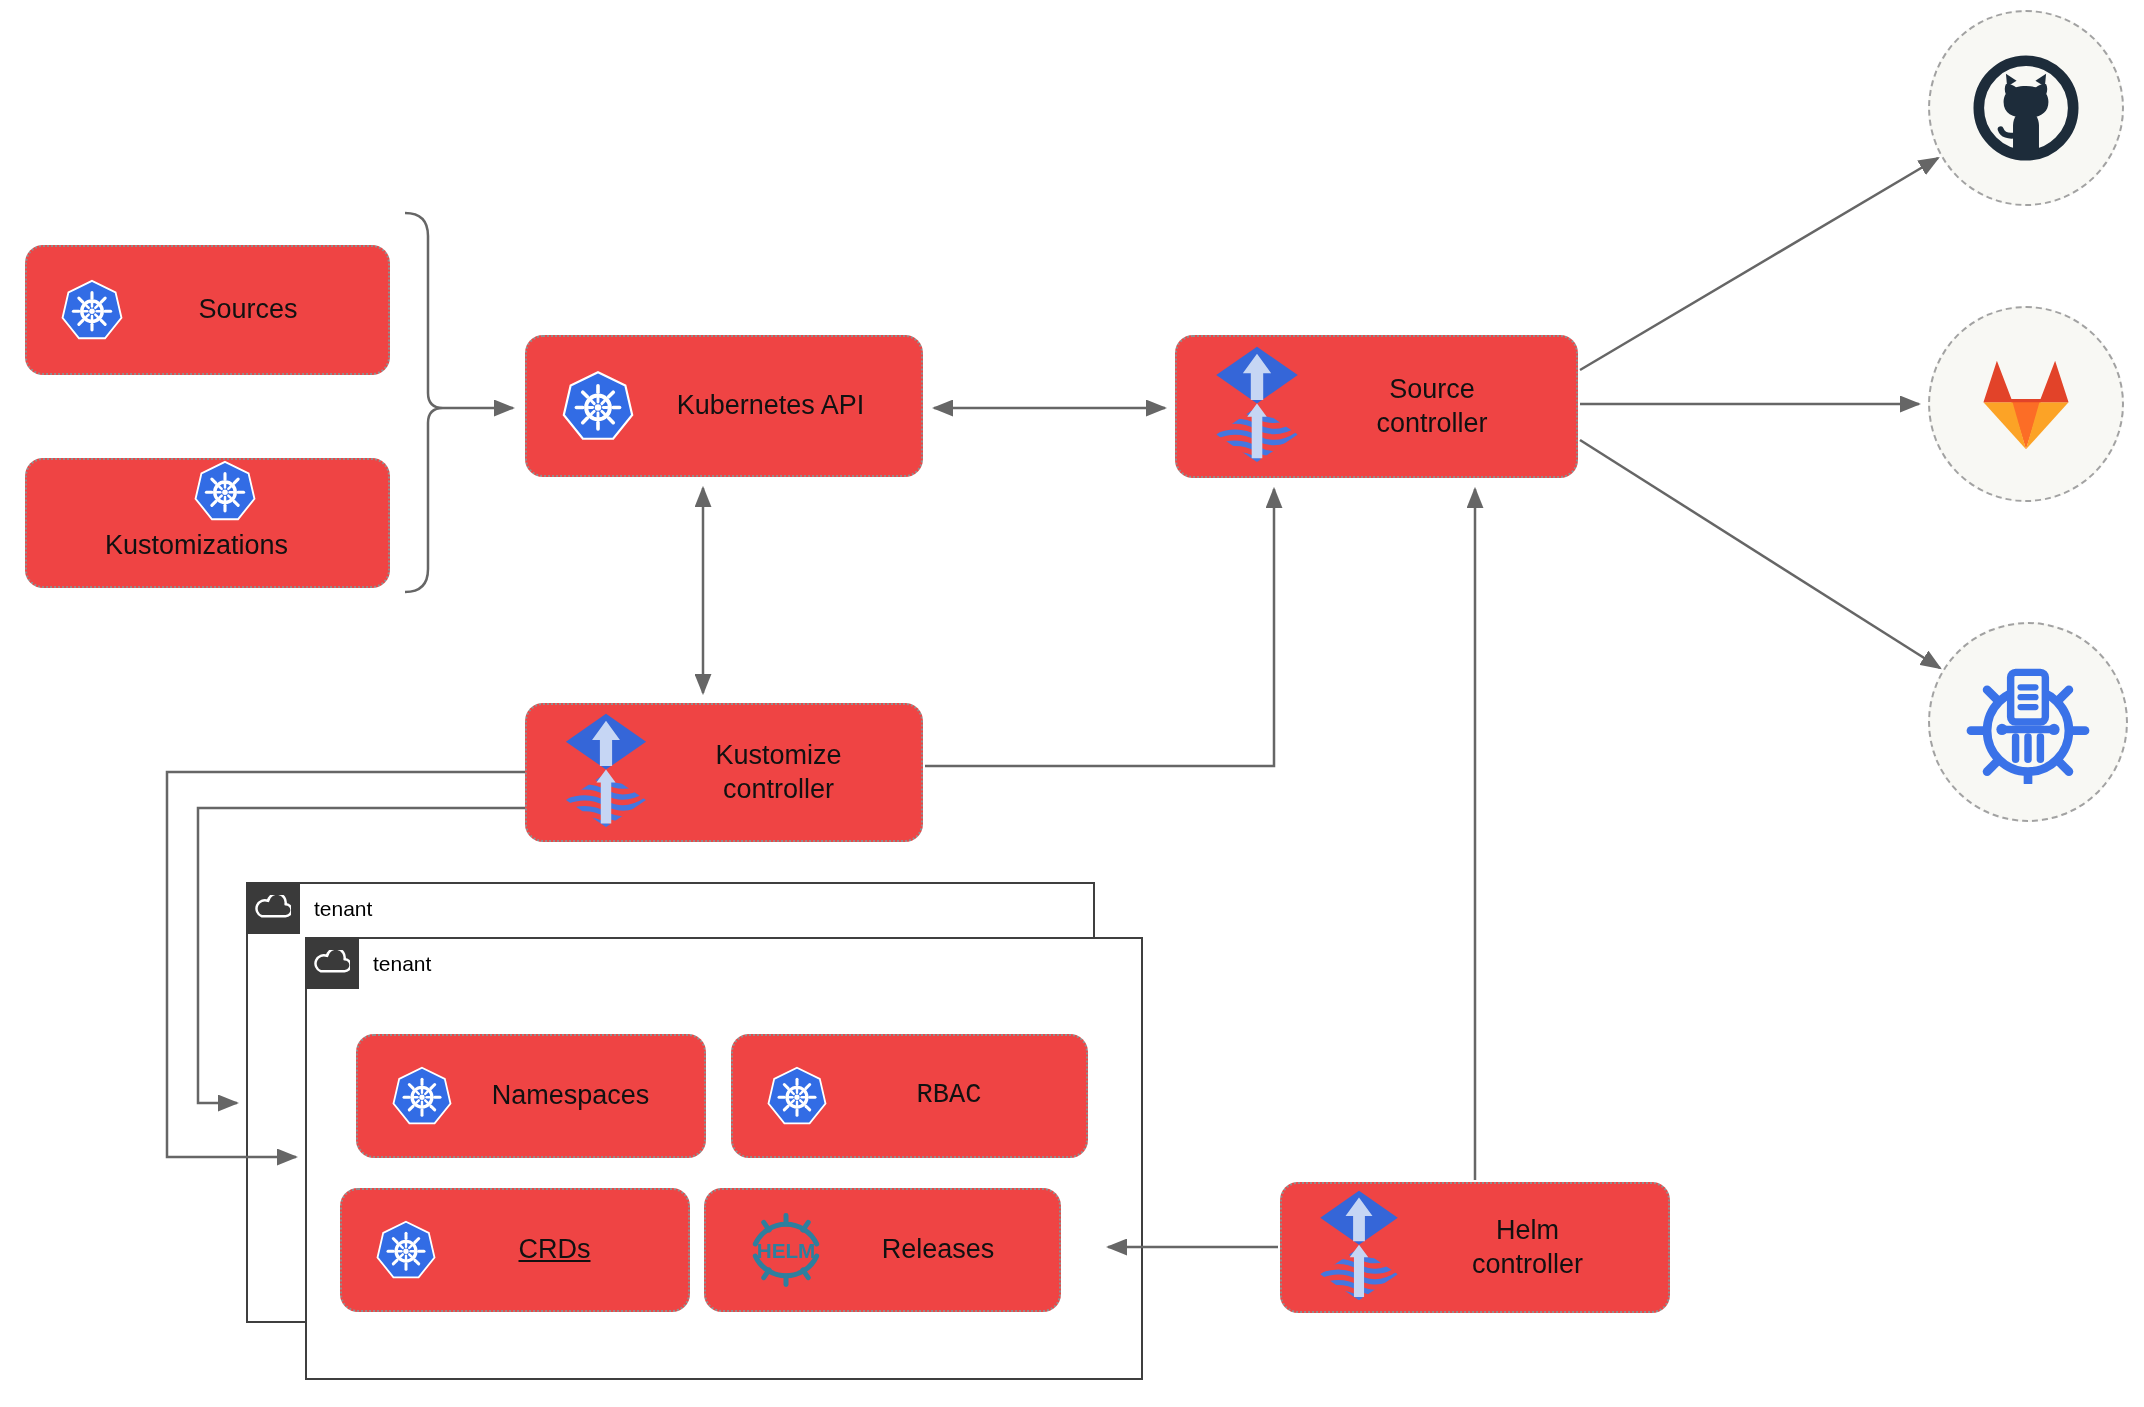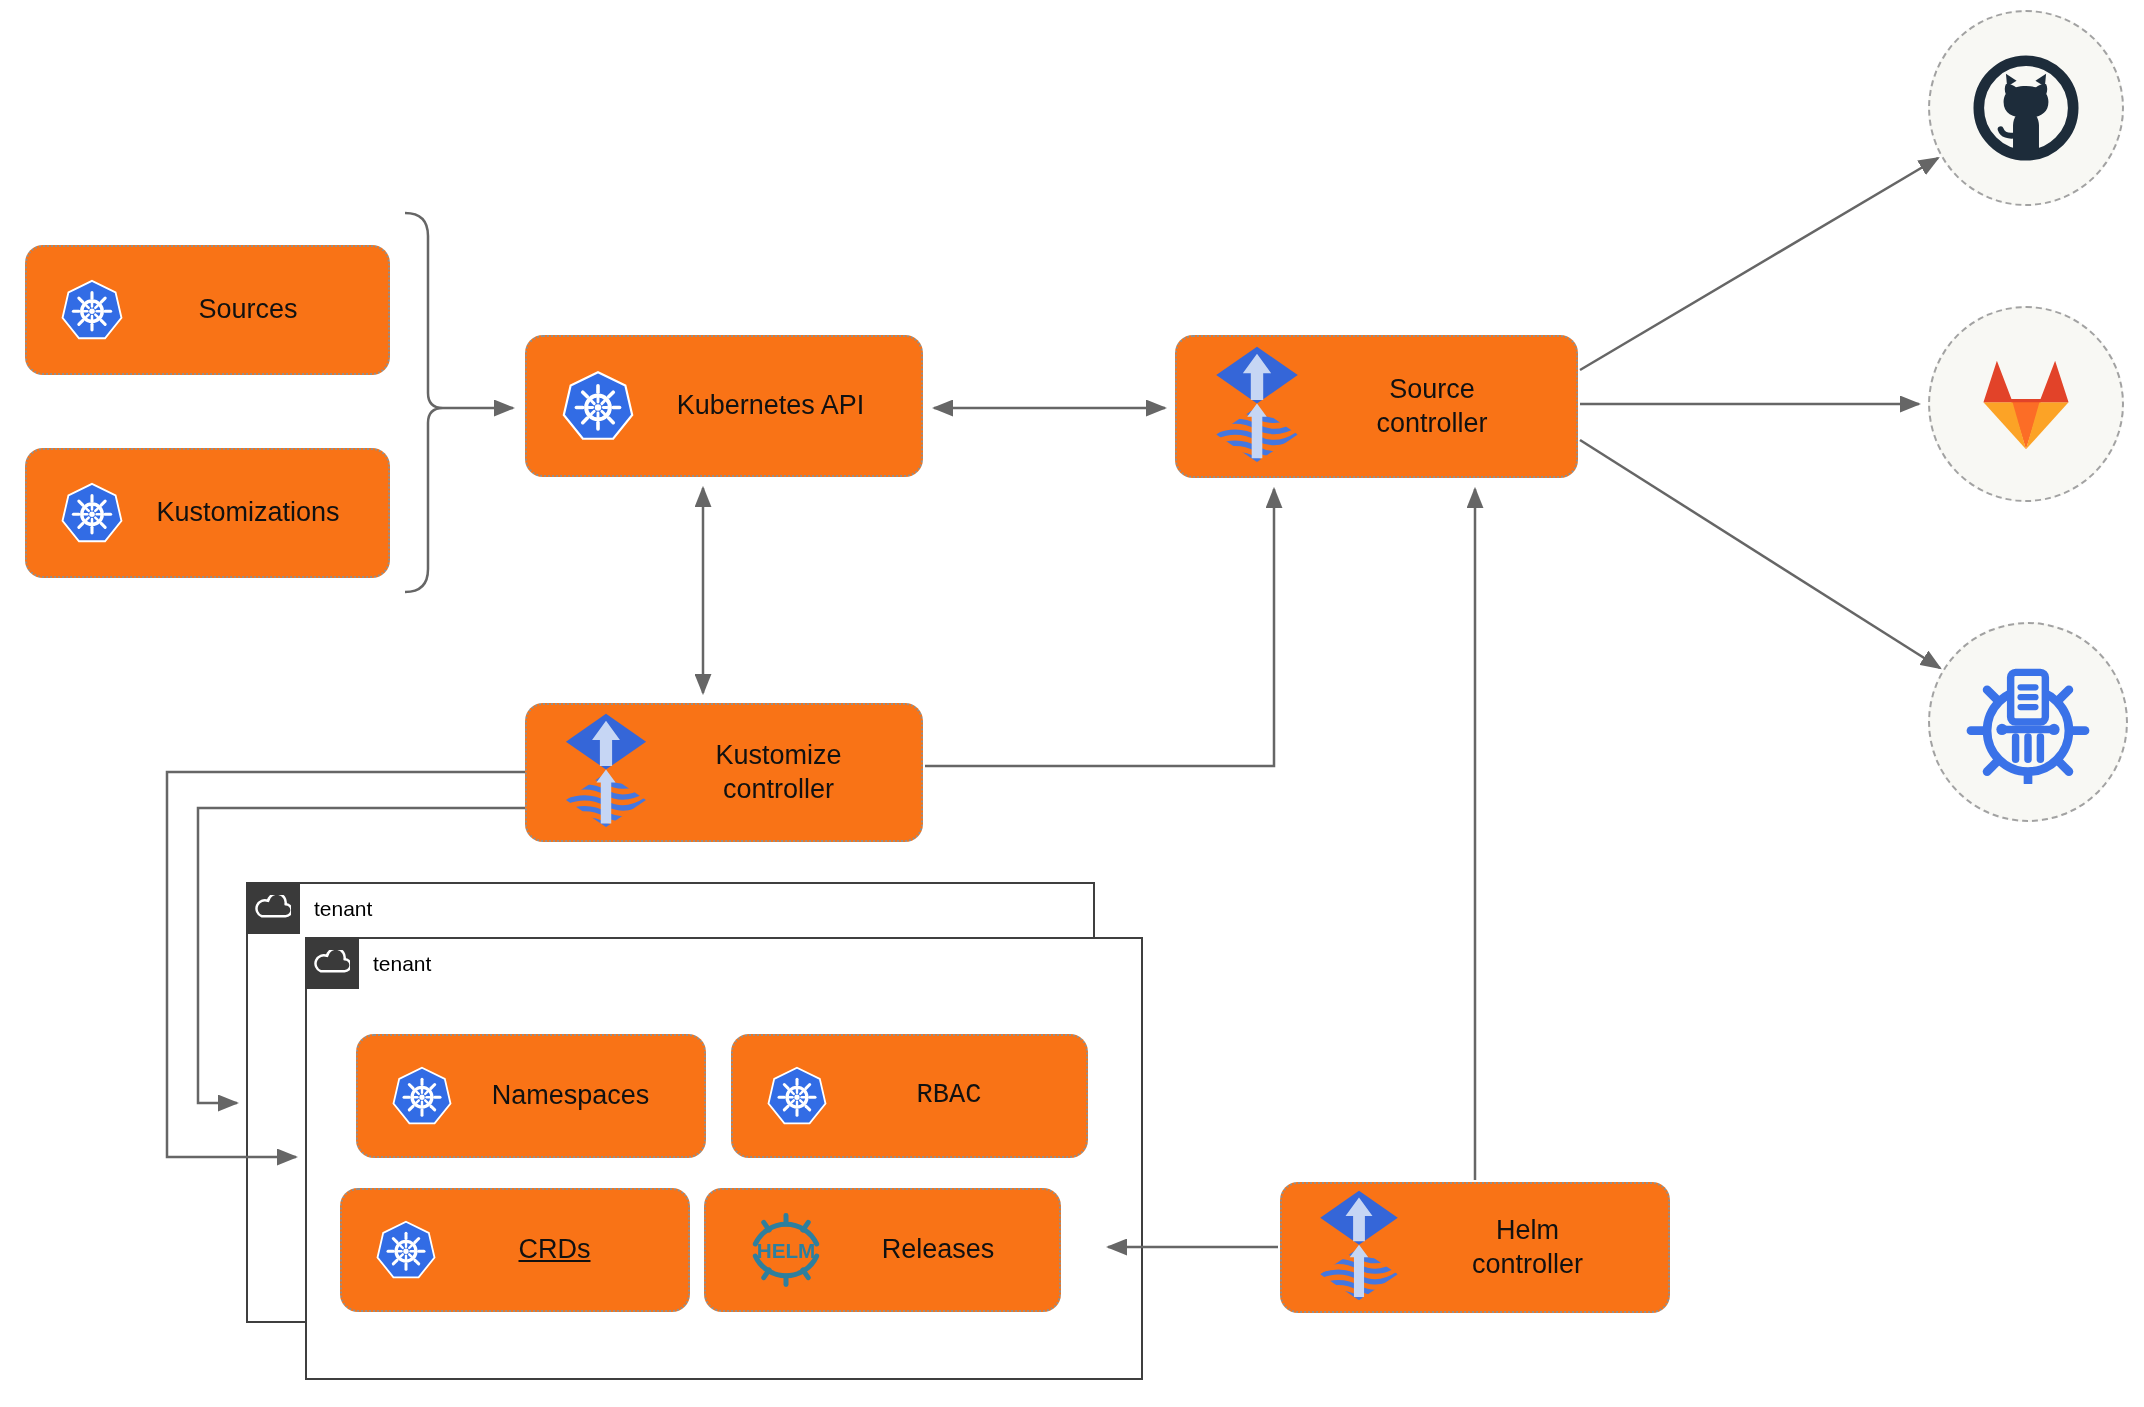--- a/index.html
+++ b/index.html
@@ -1,21 +1,21 @@
 <!DOCTYPE html>
 <html><head>
 <meta charset="utf-8">
 <style>
   html,body{margin:0;padding:0;background:#ffffff;}
   #canvas{
     position:relative;width:2144px;height:1407px;background:#ffffff;overflow:hidden;
     font-family:"Liberation Sans", sans-serif;color:#111;
   }
   .card{
-    position:absolute;box-sizing:border-box;background:#f97316;
+    position:absolute;box-sizing:border-box;background:#ef4444;
     border:2px dotted #8f8f8f;border-radius:18px;
     display:flex;align-items:center;z-index:3;gap:7px;
   }
   .card .icon{margin-left:34px;flex:0 0 auto;display:flex;align-items:center;}
   .card .lbl{flex:1;text-align:center;font-size:27px;margin-right:22px;line-height:1.25;white-space:pre-line;}
   .endpoint{
     position:absolute;box-sizing:border-box;border-radius:50%;
     border:2px dashed #a2a2a2;background:#f8f8f4;
     display:flex;align-items:center;justify-content:center;z-index:3;
   }
@@ -171,21 +171,21 @@
 
   <div class="card" style="left:25px;top:245px;width:365px;height:130px;">
     <span class="icon">
       <svg width="62" height="62">
           <use href="#sym-k8s" width="62" height="62"></use>
         </svg>
       </span>
     <span class="lbl">Sources</span>
   </div>
 
-  <div class="card" style="left:25px;top:448px;width:365px;height:130px;">
+  <div class="card" style="left:25px;top:458px;width:365px;height:130px;flex-direction:column;">
     <span class="icon">
       <svg width="62" height="62">
           <use href="#sym-k8s" width="62" height="62"></use>
         </svg>
       </span>
     <span class="lbl">Kustomizations</span>
   </div>
 
   <div class="card" style="left:525px;top:335px;width:398px;height:142px;">
     <span class="icon">

